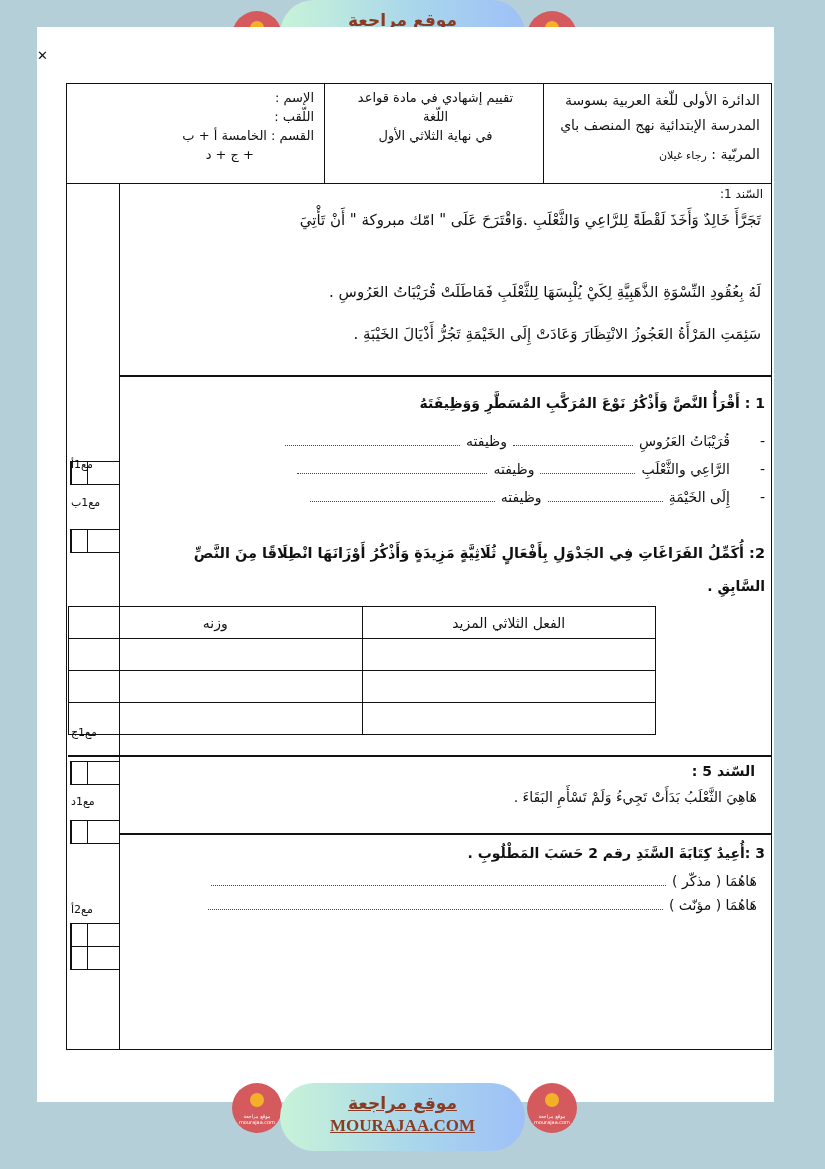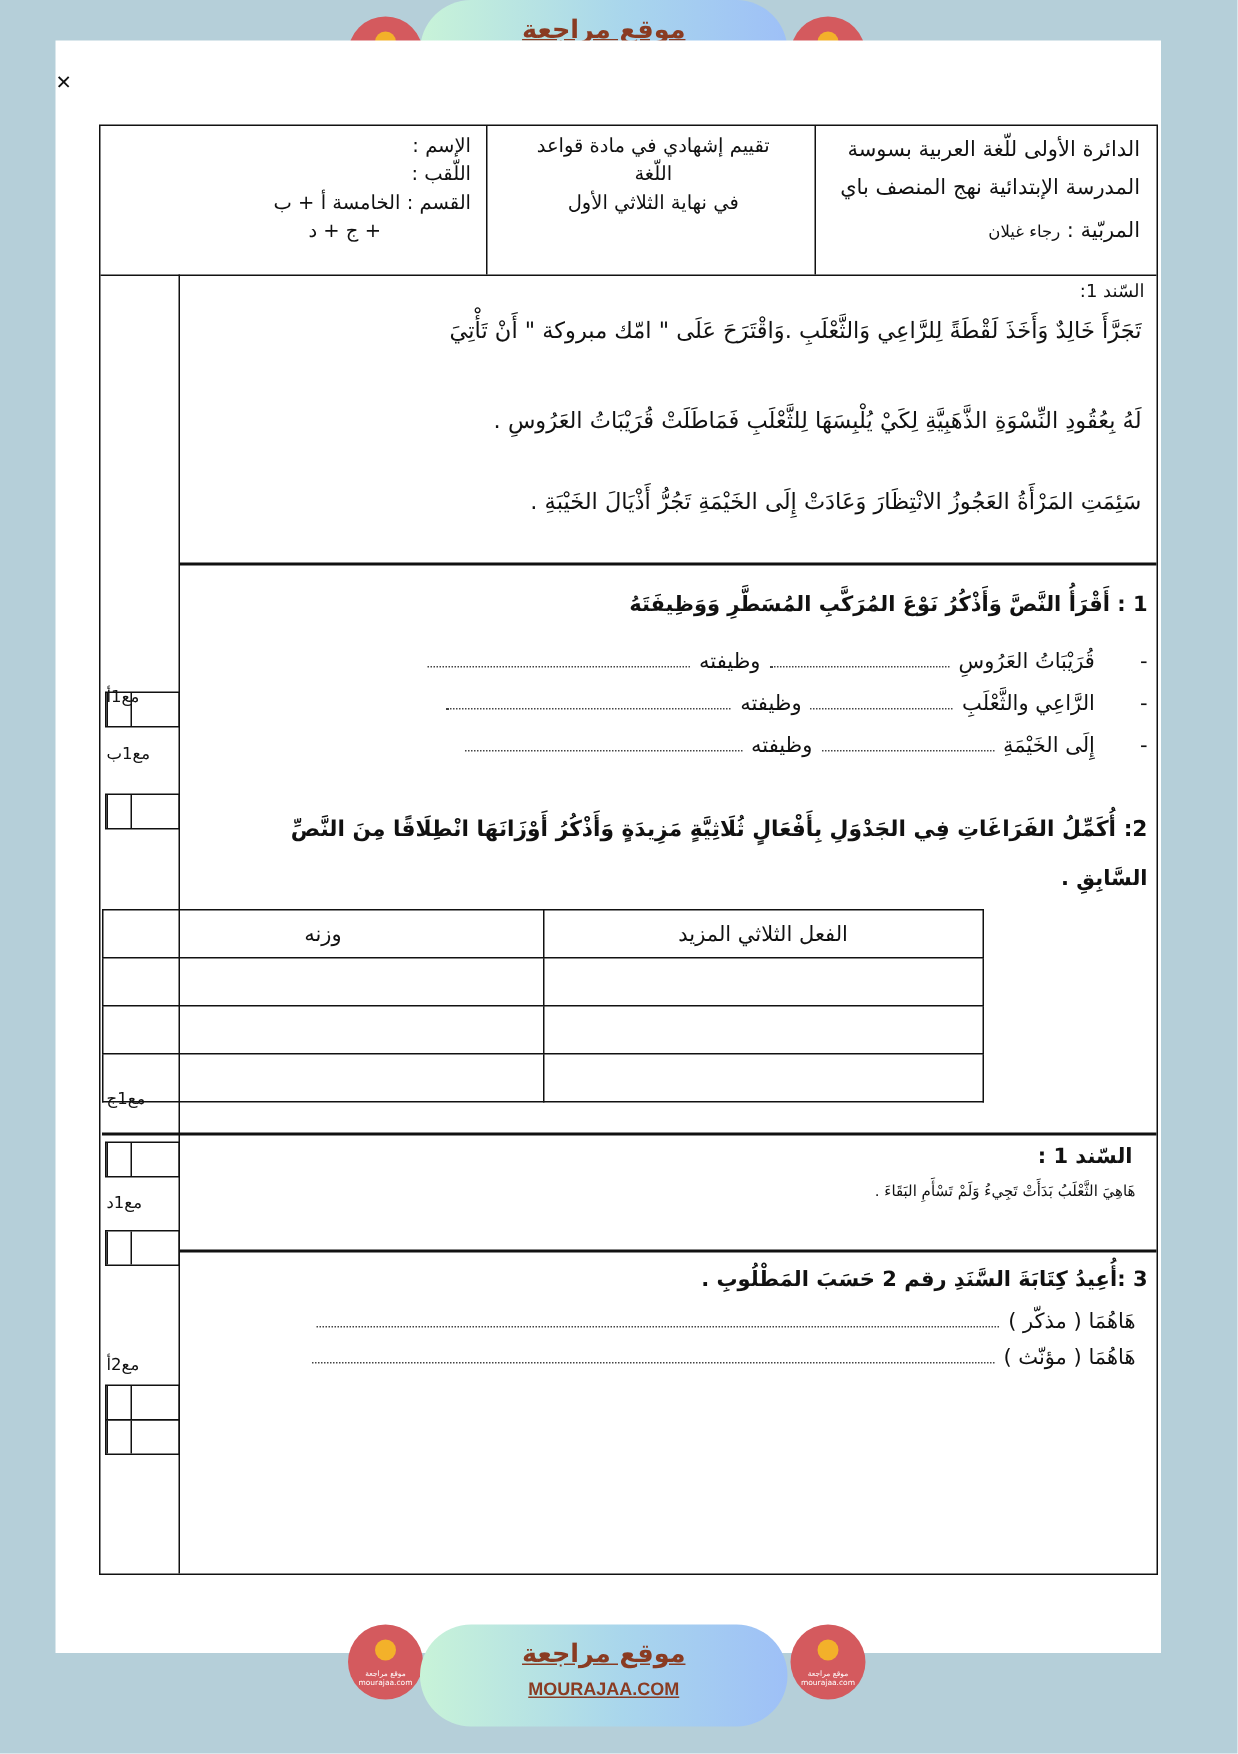--- a/index.html
+++ b/index.html
@@ -1,20 +1,20 @@
 <!DOCTYPE html>
 <html><head>
 <meta charset="utf-8">
 <style>
   html,body{margin:0;padding:0;}
   body{width:825px;height:1169px;background:#b5cfd9;position:relative;overflow:hidden;font-family:"DejaVu Sans",sans-serif;}
   .page{position:absolute;left:37px;top:27px;width:737px;height:1075px;background:#ffffff;}
   .badge{position:absolute;left:280px;width:245px;height:68px;border-radius:34px;background:linear-gradient(90deg,#c8f3d8,#a9d6ec 55%,#9ec0f7);text-align:center;color:#8a3b22;font-weight:bold;}
   .badge .ar{font-size:17px;text-decoration:underline;margin-top:9px;line-height:22px;}
-  .badge .en{font-size:12px;text-decoration:underline;line-height:24px;font-family:Liberation Sans, sans-serif;}
+  .badge .en{font-size:17px;text-decoration:underline;line-height:24px;font-family:Liberation Serif, serif;}
   .circ{position:absolute;width:50px;height:50px;border-radius:50%;background:#d45a5e;}
   .circ .dot{position:absolute;left:18px;top:10px;width:14px;height:14px;border-radius:50%;background:#f3b12a;}
   .circ .txt{position:absolute;left:0;right:0;top:30px;font-size:5px;color:#fff;text-align:center;line-height:6px;}
   .xmark{position:absolute;left:37px;top:48px;font-size:13px;font-weight:bold;color:#111;}
   .exam{position:absolute;left:66px;top:83px;width:706px;height:967px;border:1.5px solid #111;box-sizing:border-box;direction:rtl;font-family:"DejaVu Sans",sans-serif;color:#111;}
   .hdr{position:absolute;left:0;right:0;top:0;height:99px;border-bottom:1.5px solid #111;}
   .hcell{position:absolute;top:0;height:99px;box-sizing:border-box;}
   .h-right{right:3px;width:225px;border-left:1.5px solid #111;padding:4px 8px;font-size:14px;line-height:25px;}
   .h-mid{right:225px;width:222px;border-left:1.5px solid #111;text-align:center;font-size:13px;line-height:19px;padding-top:4px;}
   .h-left{right:447px;left:0;padding:4px 10px;font-size:13px;line-height:19px;}
@@ -25,21 +25,21 @@
   .grid3 div:first-child{border-left:none;}
   .content{position:absolute;right:0;left:53px;top:99px;bottom:0;}
   .sanad-label{position:absolute;right:8px;font-size:12px;}
   .line{position:absolute;right:10px;font-size:15px;white-space:nowrap;}
   .hr{position:absolute;height:1.5px;background:#111;}
   .q{position:absolute;right:6px;font-size:14px;font-weight:bold;white-space:nowrap;}
   .item{position:absolute;right:6px;font-size:14px;white-space:nowrap;display:flex;gap:6px;align-items:baseline;}
   .dots{display:inline-block;border-bottom:1px dotted #444;height:1px;}
   table.vt{position:absolute;left:0px;top:523px;width:588px;border-collapse:collapse;direction:rtl;}
   table.vt td,table.vt th{border:1.2px solid #111;height:29px;font-size:14px;font-weight:normal;text-align:center;}
-  .sub{position:absolute;right:14px;font-size:10px;white-space:nowrap;}
+  .sub{position:absolute;right:14px;font-size:14px;white-space:nowrap;}
 </style>
 </head>
 <body>
 
 <div class="circ" style="left:232px;top:11px;">
   <div class="dot"></div>
   <div class="txt">موقع مراجعة mourajaa.com</div>
 </div>
 <div class="badge" style="top:0px;">
   <div class="ar">موقع مراجعة</div>
@@ -111,21 +111,21 @@
     <div class="grid3" style="top:763px;">
         <div></div>
         <div></div>
         <div></div>
       </div>
   </div>
 
   <div class="content">
     <div class="sanad-label" style="top:4px;">السّند 1:</div>
     <div class="line" style="top:28px;">تَجَرَّأَ خَالِدٌ وَأَخَذَ لَقْطَةً لِلرَّاعِي وَالثَّعْلَبِ .وَاقْتَرَحَ عَلَى " امّك مبروكة " أَنْ تَأْتِيَ</div>
-    <div class="line" style="top:88px;">لَهُ بِعُقُودِ النِّسْوَةِ الذَّهَبِيَّةِ لِكَيْ يُلْبِسَهَا لِلثَّعْلَبِ فَمَاطَلَتْ قُرَيْبَاتُ العَرُوسِ .</div>
+    <div class="line" style="top:100px;">لَهُ بِعُقُودِ النِّسْوَةِ الذَّهَبِيَّةِ لِكَيْ يُلْبِسَهَا لِلثَّعْلَبِ فَمَاطَلَتْ قُرَيْبَاتُ العَرُوسِ .</div>
     <div class="line" style="top:142px;">سَئِمَتِ المَرْأَةُ العَجُوزُ الانْتِظَارَ وَعَادَتْ إِلَى الخَيْمَةِ تَجُرُّ أَذْيَالَ الخَيْبَةِ .</div>
     <div class="hr" style="top:192px;right:0;left:0;"></div>
 
     <div class="q" style="top:212px;margin-left:32px;">1 : أَقْرَأُ النَّصَّ وَأَذْكُرُ نَوْعَ المُرَكَّبِ المُسَطَّرِ وَوَظِيفَتَهُ</div>
     <div class="item" style="top:250px;">
       <span>-</span>
         <span style="width:18px"></span>
       <span>قُرَيْبَاتُ العَرُوسِ</span>
       <span class="dots" style="width:120px;"></span>
       <span>وظيفته</span>
@@ -166,21 +166,21 @@
             <td></td>
           </tr>
       <tr>
             <td></td>
             <td></td>
           </tr>
     </tbody>
       </table>
 
     <div class="hr" style="top:572px;right:0;left:-52px;"></div>
-    <div class="q" style="top:580px;right:16px;">السّند 1 :</div>
+    <div class="q" style="top:580px;right:16px;">السّند 5 :</div>
     <div class="sub" style="top:606px;">هَاهِيَ الثَّعْلَبُ بَدَأَتْ تَجِيءُ وَلَمْ تَسْأَمِ البَقَاءَ .</div>
     <div class="hr" style="top:650px;right:0;left:0;"></div>
 
     <div class="q" style="top:662px;">3 :أُعِيدُ كِتَابَةَ السَّنَدِ رقم 2 حَسَبَ المَطْلُوبِ .</div>
     <div class="item" style="top:690px;right:14px;">
       <span>هَاهُمَا ( مذكّر )</span>
       <span class="dots" style="width:455px;"></span>
     </div>
     <div class="item" style="top:714px;right:14px;">
       <span>هَاهُمَا ( مؤنّث )</span>

